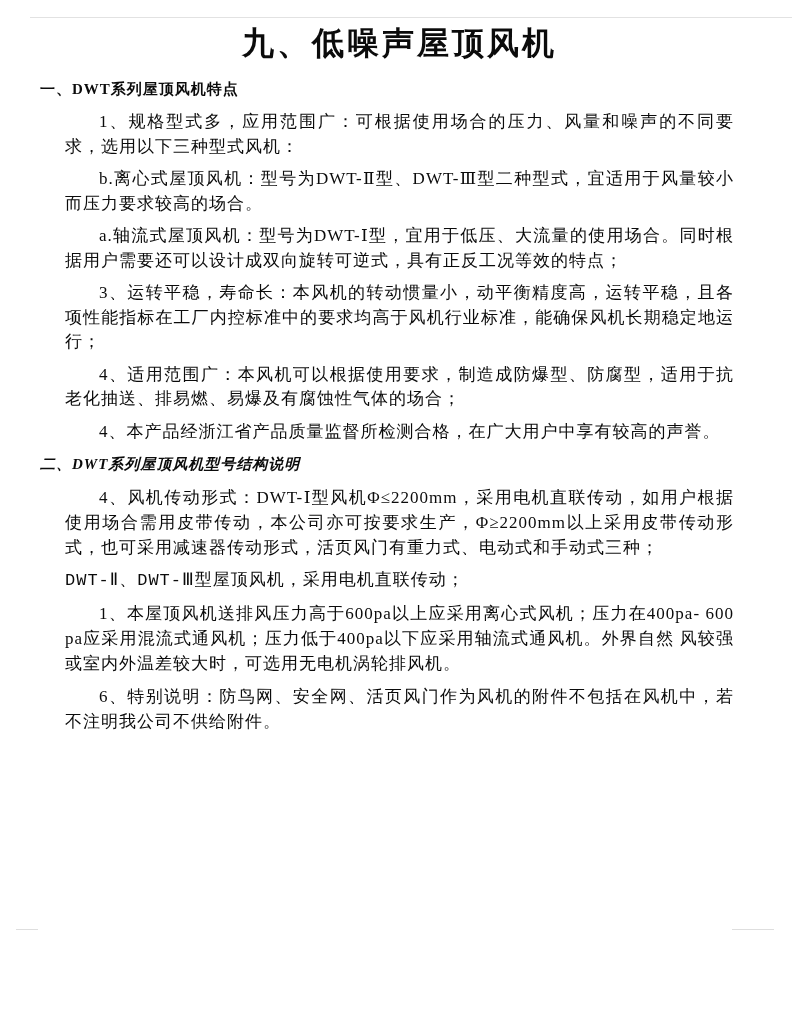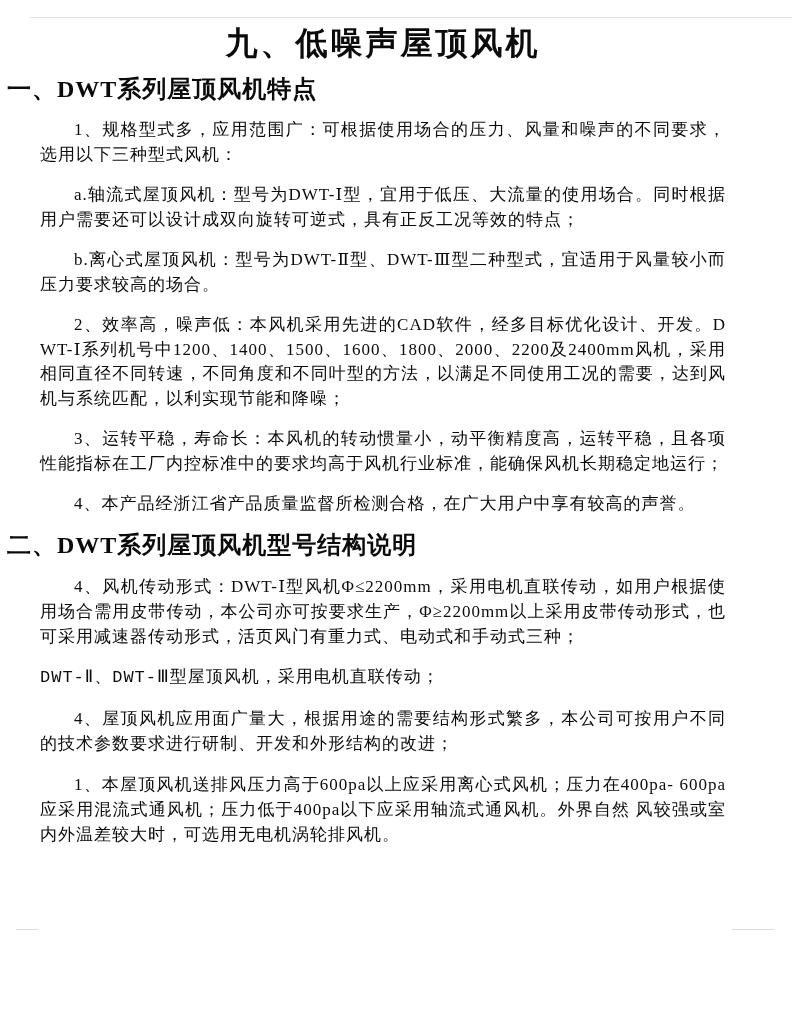--- a/index.html
+++ b/index.html
@@ -23,43 +23,44 @@
   .edge-rule.top {
     top: 17px; left: 30px; width: 762px;
   }
   .edge-rule.mark-left {
     top: 929px; left: 16px; width: 22px; background: #dedede;
   }
   .edge-rule.mark-right {
     top: 929px; left: 732px; width: 42px; background: #dedede;
   }
   .content {
-    padding: 0 58px 0 24px;
+    padding: 0 58px 0 57px;
   }
   .doc-title {
     margin: 24px 0 0 0;
     font-size: 32px;
     line-height: 38px;
     font-weight: 700;
     text-align: center;
     letter-spacing: 3px;
     white-space: nowrap;
   }
   .sec-heading {
     margin: 15px 0 0 -17px;
-    font-size: 24px;
+    font-size: 15px;
     line-height: 25px;
     font-weight: 700;
     letter-spacing: 1px;
   }
   .sec-heading.second {
     margin-top: 7px;
+    font-style: italic;
   }
   .body-para {
-    margin: 16px;
+    margin: 8px;
     font-size: 17px;
     letter-spacing: 1px;
     text-align: justify;
     text-indent: 2em;
     word-break: break-all;
   }
   .sec-1 .body-para { line-height: 24.5px; }
   .sec-2 .body-para { line-height: 25px; }
   .body-para.no-indent { text-indent: 0; font-family: Liberation Mono, monospace; }
 </style>
@@ -73,30 +74,30 @@
   <div class="edge-rule mark-right"></div>
 
   <div class="content">
 
     <h1 class="doc-title">九、低噪声屋顶风机</h1>
 
     <div class="sec-1">
       <h2 class="sec-heading">一、DWT系列屋顶风机特点</h2>
 
       <p class="body-para">1、规格型式多，应用范围广：可根据使用场合的压力、风量和噪声的不同要求，选用以下三种型式风机：</p>
+      <p class="body-para">b.离心式屋顶风机：型号为DWT-Ⅱ型、DWT-Ⅲ型二种型式，宜适用于风量较小而压力要求较高的场合。</p>
       <p class="body-para">a.轴流式屋顶风机：型号为DWT-Ⅰ型，宜用于低压、大流量的使用场合。同时根据用户需要还可以设计成双向旋转可逆式，具有正反工况等效的特点；</p>
-      <p class="body-para">b.离心式屋顶风机：型号为DWT-Ⅱ型、DWT-Ⅲ型二种型式，宜适用于风量较小而压力要求较高的场合。</p>
-      <p class="body-para">2、效率高，噪声低：本风机采用先进的CAD软件，经多目标优化设计、开发。DWT-Ⅰ系列机号中1200、1400、1500、1600、1800、2000、2200及2400mm风机，采用相同直径不同转速，不同角度和不同叶型的方法，以满足不同使用工况的需要，达到风机与系统匹配，以利实现节能和降噪；</p>
       <p class="body-para">3、运转平稳，寿命长：本风机的转动惯量小，动平衡精度高，运转平稳，且各项性能指标在工厂内控标准中的要求均高于风机行业标准，能确保风机长期稳定地运行；</p>
+      <p class="body-para">4、适用范围广：本风机可以根据使用要求，制造成防爆型、防腐型，适用于抗老化抽送、排易燃、易爆及有腐蚀性气体的场合；</p>
       <p class="body-para">4、本产品经浙江省产品质量监督所检测合格，在广大用户中享有较高的声誉。</p>
     </div>
 
     <div class="sec-2">
       <h2 class="sec-heading second">二、DWT系列屋顶风机型号结构说明</h2>
 
       <p class="body-para">4、风机传动形式：DWT-Ⅰ型风机Φ≤2200mm，采用电机直联传动，如用户根据使用场合需用皮带传动，本公司亦可按要求生产，Φ≥2200mm以上采用皮带传动形式，也可采用减速器传动形式，活页风门有重力式、电动式和手动式三种；</p>
       <p class="body-para no-indent">DWT-Ⅱ、DWT-Ⅲ型屋顶风机，采用电机直联传动；</p>
-      <p class="body-para">4、屋顶风机应用面广量大，根据用途的需要结构形式繁多，本公司可按用户不同的技术参数要求进行研制、开发和外形结构的改进；</p>
       <p class="body-para">1、本屋顶风机送排风压力高于600pa以上应采用离心式风机；压力在400pa- 600pa应采用混流式通风机；压力低于400pa以下应采用轴流式通风机。外界自然 风较强或室内外温差较大时，可选用无电机涡轮排风机。</p>
+      <p class="body-para">6、特别说明：防鸟网、安全网、活页风门作为风机的附件不包括在风机中，若不注明我公司不供给附件。</p>
     </div>
 
   </div>
 </div>
 
 </body></html>

